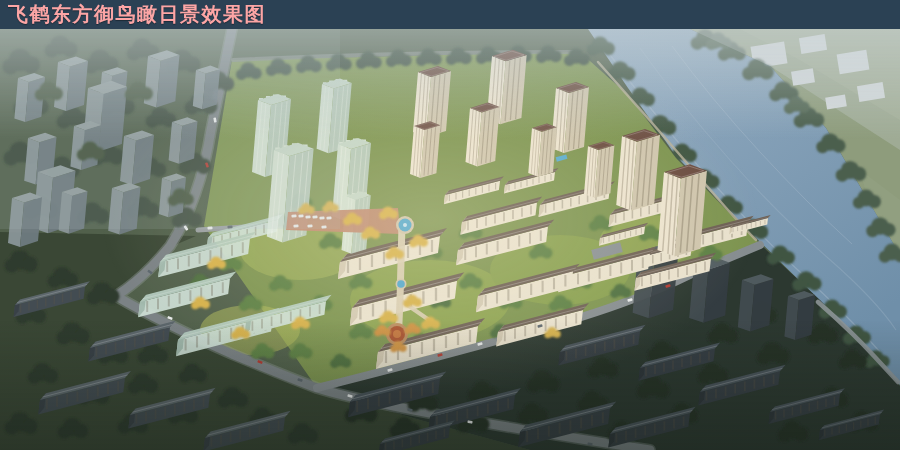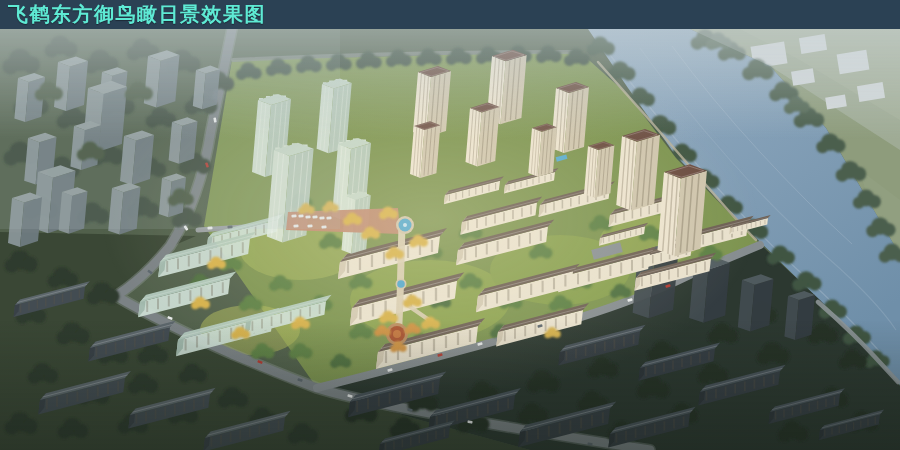--- a/index.html
+++ b/index.html
@@ -1,21 +1,21 @@
 <!DOCTYPE html>
 <html><head>
 <meta charset="utf-8">
 <style>
   html,body{margin:0;padding:0;background:#222;}
   .stage{position:relative;width:900px;height:450px;overflow:hidden;
          background:#4e5c49;font-family:"Liberation Sans","DejaVu Sans",sans-serif;}
   .scene{position:absolute;inset:0;display:block;}
   .title-bar{position:absolute;top:0;left:0;width:100%;height:29px;
              background:#2b4154;display:flex;align-items:center;z-index:5;}
-  .title-bar span{color:#5eead4;font-size:20px;font-weight:bold;letter-spacing:1.5px;
+  .title-bar span{color:#fca5a5;font-size:20px;font-weight:bold;letter-spacing:1.5px;
                   padding-left:8px;line-height:29px;white-space:nowrap;
                   text-shadow:0 1px 1px rgba(0,0,0,.35);}
   
   .twr {--fr:#6b4c40;--f1:#ece3cf;--f2:#cfc5ad;}
   .gtwr{--fr:#cfdfd6;--f1:#dce9e1;--f2:#bccfc5;opacity:.88;}
   .ktwr{--fr:#9aa5a8;--f1:#8e9a9e;--f2:#727e84;opacity:.9;}
   .kdk {--fr:#525c60;--f1:#424b50;--f2:#353d42;opacity:.96;}
   .row {--rr:#6e6054;--rf:#e9e1cd;--rg:#d3c9b2;}
   .grow{--rr:#b7cec2;--rf:#cfe0d6;--rg:#a9c1b5;opacity:.92;}
   .krow{--rr:#5c666b;--rf:#434c52;--rg:#394147;}

